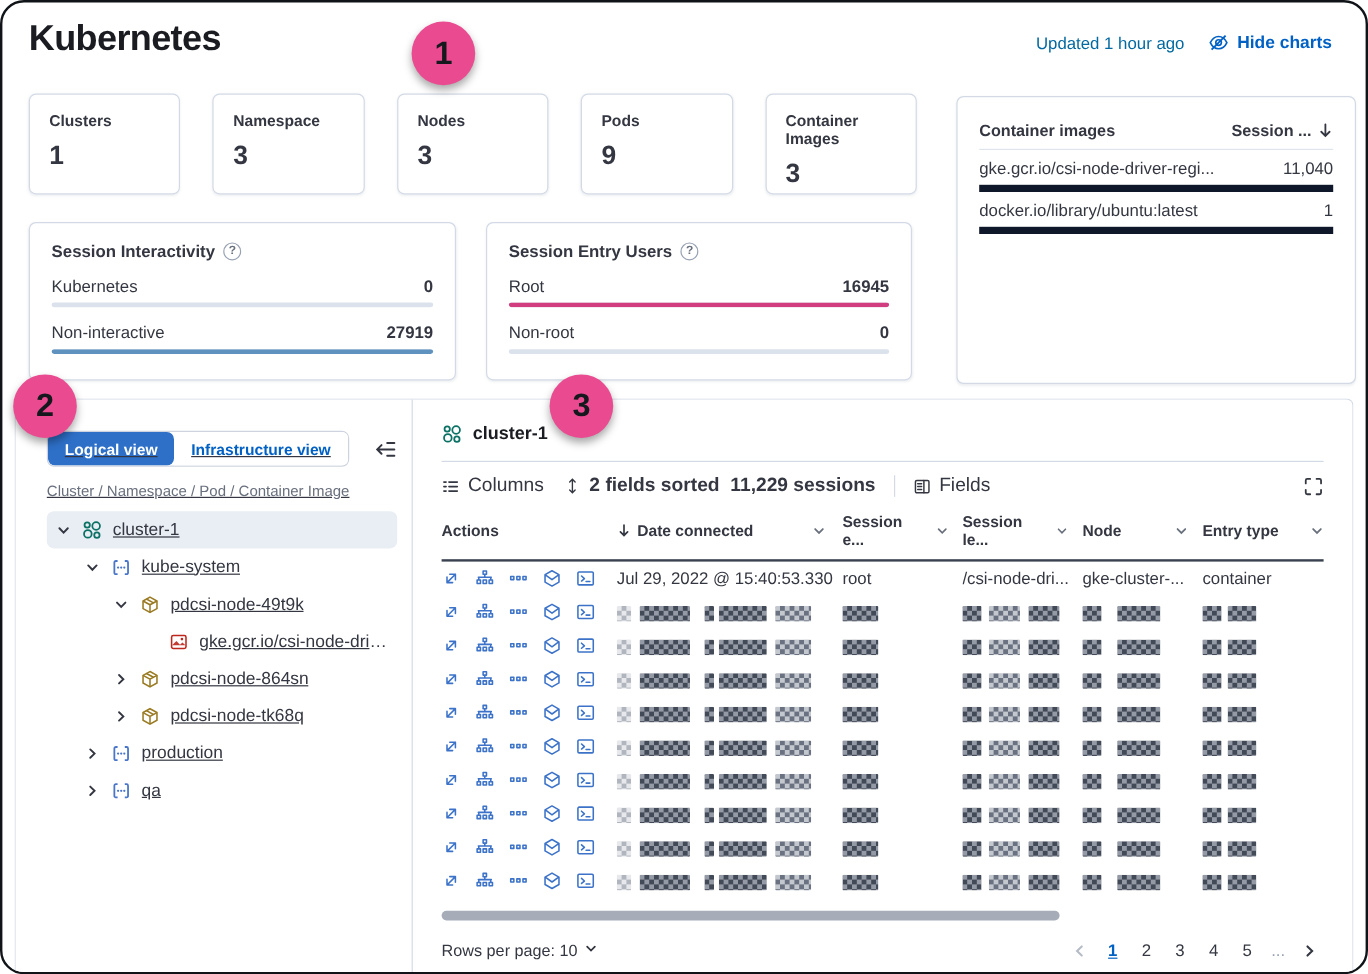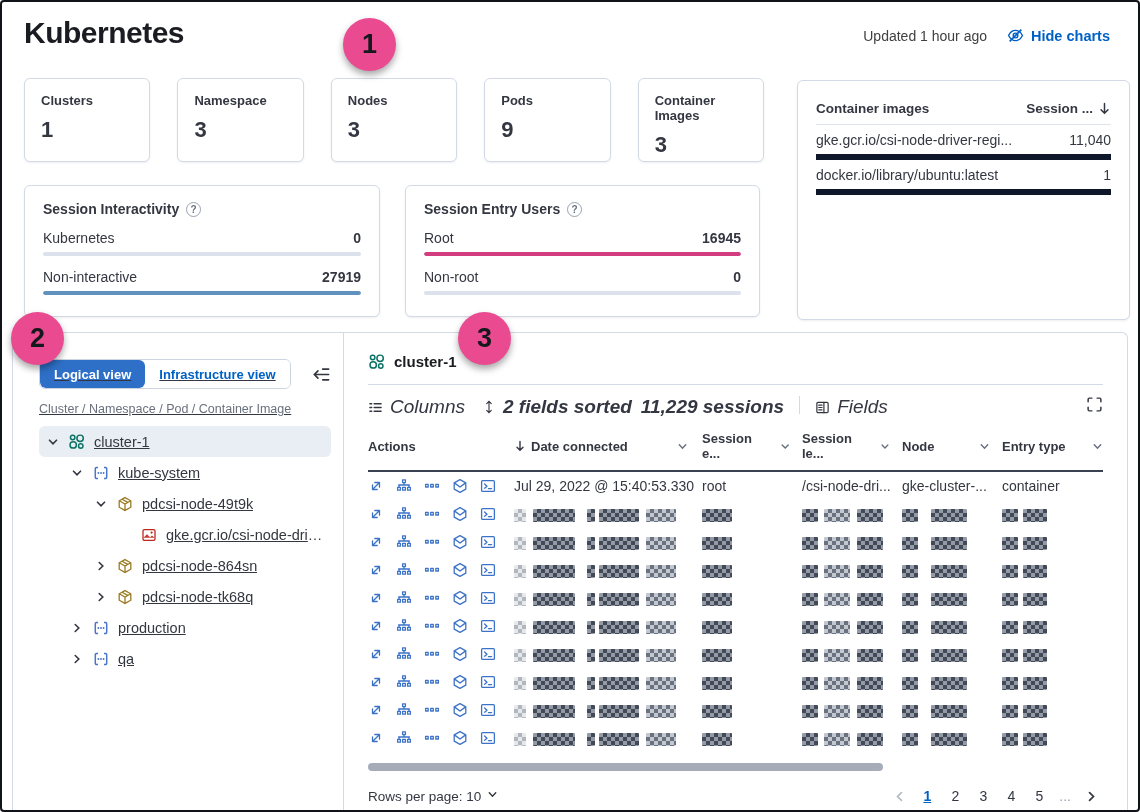--- a/index.html
+++ b/index.html
@@ -1,23 +1,23 @@
 <!DOCTYPE html>
 <html><head>
 <meta charset="utf-8">
 <style>
   * { margin:0; padding:0; box-sizing:border-box; }
   html,body { background:#fff; }
   body { font-family:"Liberation Sans", sans-serif; color:#343741; }
-  #frame { position:relative; width:1140px; height:812px; border:2px solid #101317; border-radius:4px; background:#fff; overflow:hidden; }
+  #frame { position:relative; width:1140px; height:812px; border:2px solid #101317; border-radius:20px; background:#fff; overflow:hidden; }
 
   
   .page-title { position:absolute; top:14px; left:22px; font-size:30px; font-weight:800; color:#1a1c21; letter-spacing:-0.5px; }
   .header-right { position:absolute; top:25px; right:28px; display:flex; align-items:center; gap:20px; }
-  .updated-text { font-size:14px; color:#404040; }
+  .updated-text { font-size:14px; color:#0369a1; }
   .hide-charts { display:flex; align-items:center; gap:7px; color:#0061c5; font-size:14.5px; font-weight:600; cursor:pointer; }
 
   
   .stats-row { position:absolute; top:76px; left:22px; width:740px; display:flex; gap:27px; }
   .stat-card { flex:1; height:84px; border:1px solid #d3dae6; border-radius:6px; background:#fff; box-shadow:0 1px 2px rgba(152,162,179,.18); padding:14px 16px; }
   .stat-label { font-size:13px; font-weight:700; color:#343741; }
   .stat-value { font-size:22px; font-weight:600; color:#343741; margin-top:9px; }
 
   
   .ci-card { position:absolute; top:78px; left:795px; width:333px; height:240px; border:1px solid #d3dae6; border-radius:6px; background:#fff; box-shadow:0 1px 2px rgba(152,162,179,.18); padding:12px 18px 0 18px; }
@@ -63,21 +63,21 @@
   .tree { margin-top:10px; }
   .tree-row { display:flex; align-items:center; gap:9px; height:31px; font-size:14.5px; color:#343741; border-radius:6px; cursor:pointer; padding-right:6px; }
   .tree-row.selected { background:#e9edf4; }
   .tree-chevron { width:12px; display:flex; justify-content:center; flex:none; }
   .tree-icon { width:17px; display:flex; justify-content:center; flex:none; }
   .tree-label { white-space:nowrap; overflow:hidden; text-overflow:ellipsis; }
 
   
   .cluster-title { display:flex; align-items:center; gap:9px; font-size:15px; font-weight:700; color:#1a1c21; }
   .pane-divider { margin-top:14px; border-bottom:1px solid #d3dae6; }
-  .toolbar { margin-top:11px; display:flex; align-items:flex-start; gap:9px; font-size:19px; color:#343741;font-style:italic; }
+  .toolbar { margin-top:11px; display:flex; align-items:flex-end; gap:9px; font-size:16px; color:#343741; }
   .tb-btn { display:flex; align-items:center; gap:7px; cursor:pointer; }
   .tb-strong { font-weight:700; }
   .tb-sep { width:1px; height:18px; background:#d3dae6; margin:0 6px; }
   .fullscreen-btn { margin-left:auto; cursor:pointer; display:flex; }
 
   
   .grid-header { display:flex; align-items:center; margin-top:13px; padding-bottom:9px; border-bottom:2px solid #3a4150; font-size:13px; font-weight:700; color:#343741; }
   .gh-cell { display:flex; align-items:center; gap:5px; }
   .gh-cell .spring { flex:1; }
   .col-actions { width:146px; flex:none; }

